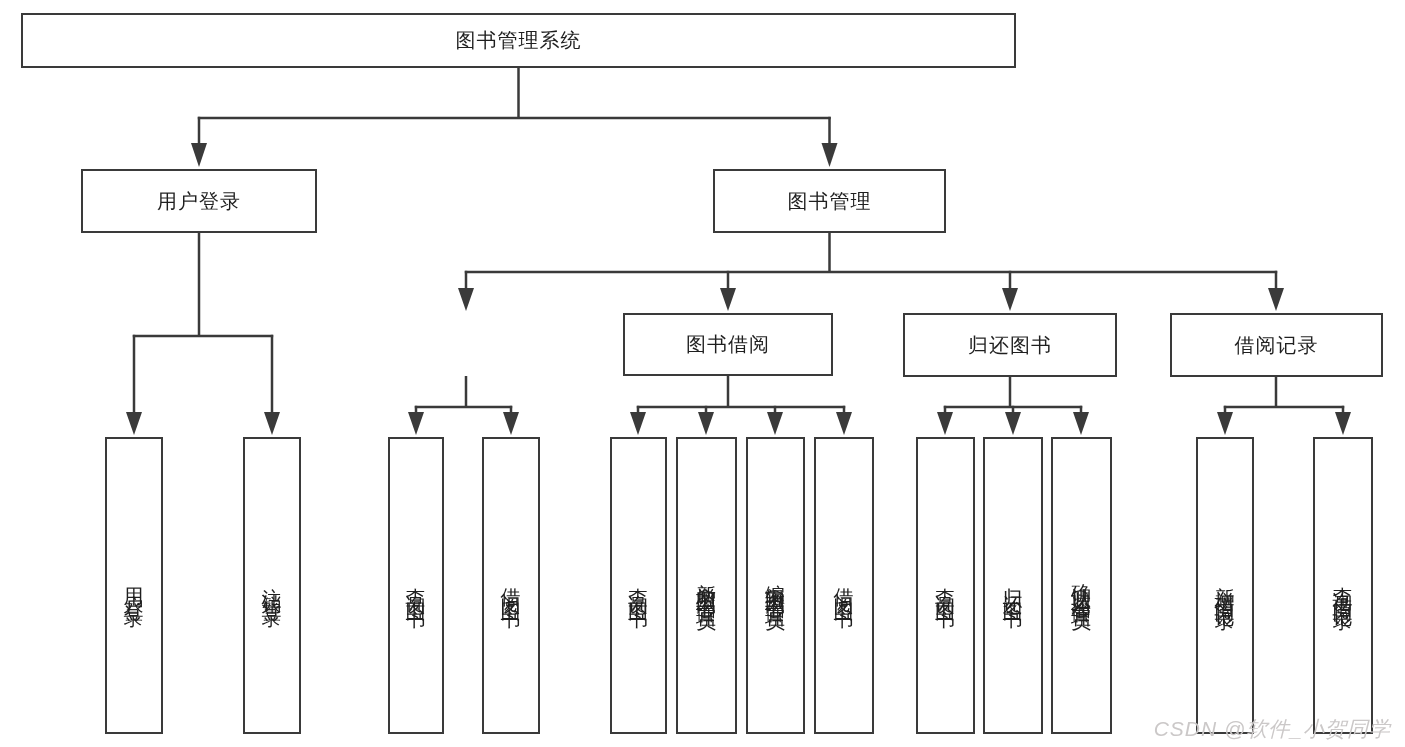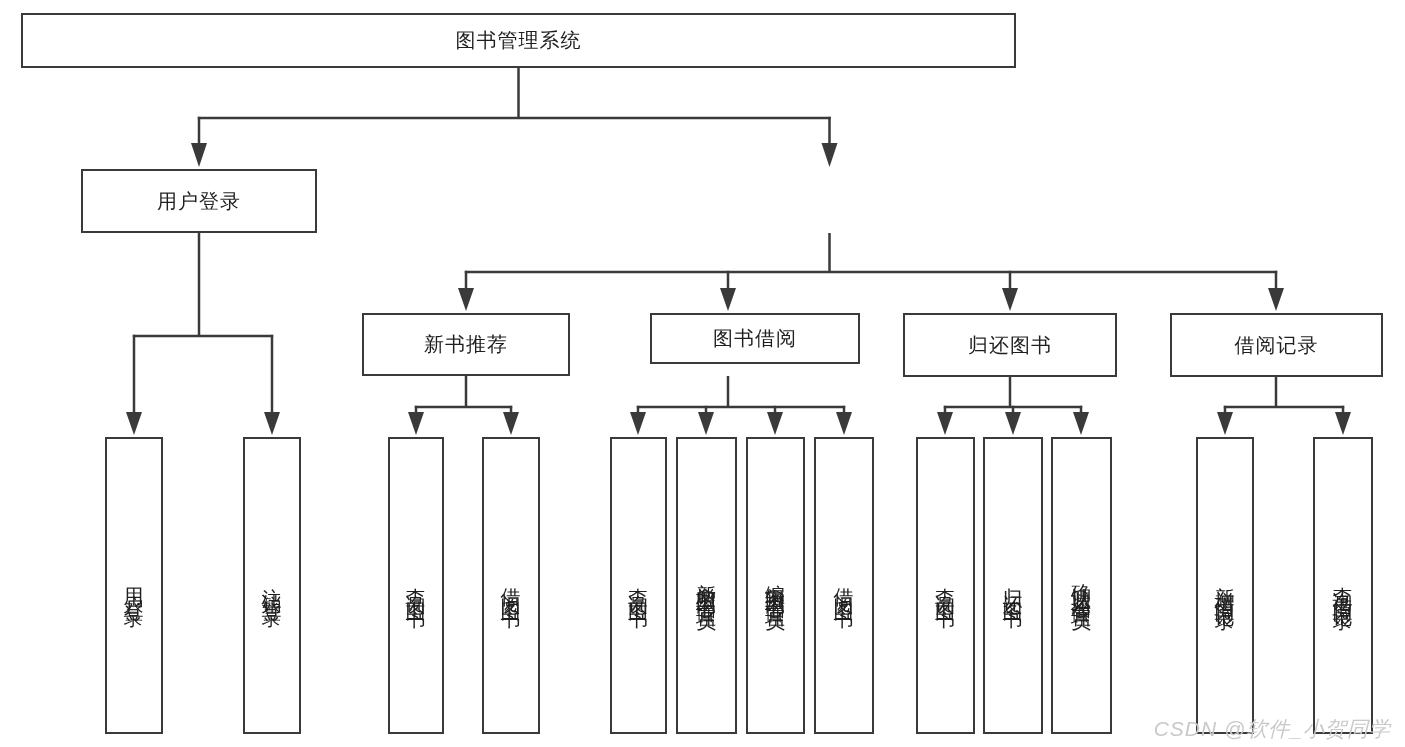--- a/index.html
+++ b/index.html
@@ -110,25 +110,25 @@
     </g>
   </svg>
 
   <div class="box" style="left:21px;top:13px;width:995px;height:55px;">
     <span class="hlabel">图书管理系统</span>
   </div>
 
   <div class="box" style="left:81px;top:169px;width:236px;height:64px;">
     <span class="hlabel">用户登录</span>
   </div>
+  <div class="box" style="left:713px;top:169px;width:233px;height:64px;">
+    <span class="hlabel">图书管理</span>
+  </div>
 
-  <div class="box" style="left:362px;top:313px;width:208px;height:63px;">
-    <span class="hlabel">新书推荐</span>
-  </div>
-  <div class="box" style="left:650px;top:313px;width:210px;height:51px;">
+  <div class="box" style="left:623px;top:313px;width:210px;height:63px;">
     <span class="hlabel">图书借阅</span>
   </div>
   <div class="box" style="left:903px;top:313px;width:214px;height:64px;">
     <span class="hlabel">归还图书</span>
   </div>
   <div class="box" style="left:1170px;top:313px;width:213px;height:64px;">
     <span class="hlabel">借阅记录</span>
   </div>
 
   <div class="box" style="left:105px;top:437px;width:58px;height:297px;">

